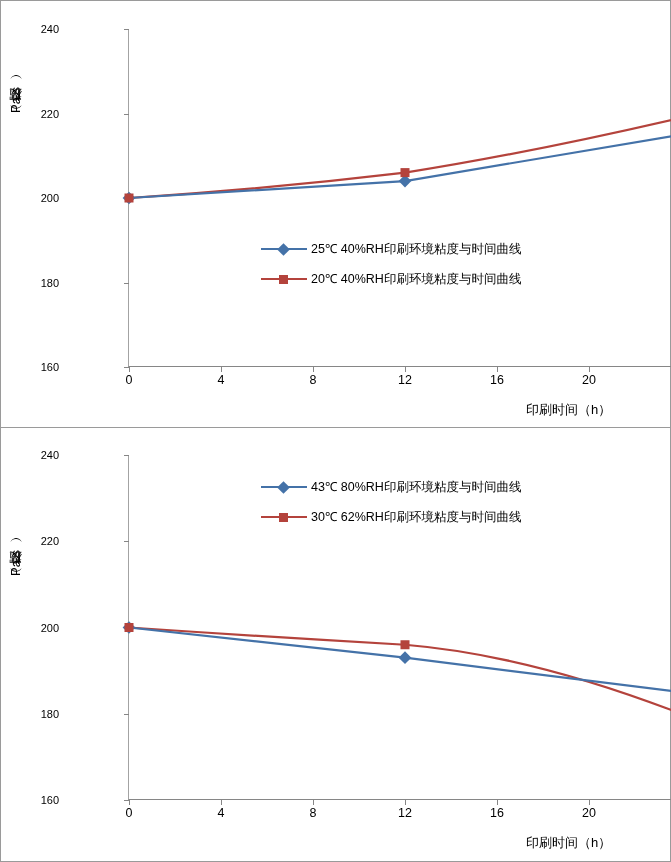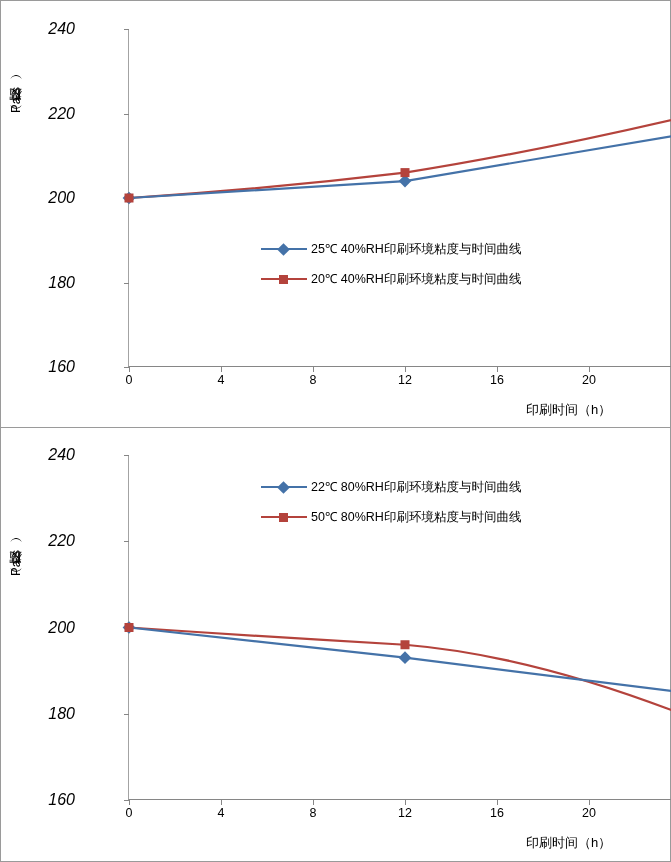--- a/index.html
+++ b/index.html
@@ -65,27 +65,26 @@
   .chart-panel.top .ylabel {
     top: 24px;
     height: 150px;
   }
   .chart-panel.bottom .ylabel {
     top: 60px;
     height: 150px;
   }
   .ytick {
     position: absolute;
-    right: 0;
+    right: 16px;
     width: 34px;
     text-align: right;
-    font-size: 16px;
+    font-size: 11px;
     color: #000;
     transform: translateY(-50%);
-    font-style: italic;
   }
   .ytick-wrap {
     position: absolute;
     left: 34px;
     top: 0;
     width: 40px;
     height: 100%;
   }
   .xtick {
     position: absolute;
@@ -284,28 +283,28 @@
           <rect x="547.5" y="254.25" width="9" height="9"></rect>
         </g>
       </svg>
 
       <div class="legend" style="left:132px; top:17px;">
         <div class="legend-row">
           <span class="legend-key">
             <span class="lk-line" style="background:#4472a8"></span>
             <span class="lk-marker diamond" style="background:#4472a8"></span>
           </span>
-          <span class="legend-label">22℃ 80%RH印刷环境粘度与时间曲线</span>
+          <span class="legend-label">43℃ 80%RH印刷环境粘度与时间曲线</span>
         </div>
         <div class="legend-row">
           <span class="legend-key">
             <span class="lk-line" style="background:#b4433c"></span>
             <span class="lk-marker" style="background:#b4433c"></span>
           </span>
-          <span class="legend-label">50℃ 80%RH印刷环境粘度与时间曲线</span>
+          <span class="legend-label">30℃ 62%RH印刷环境粘度与时间曲线</span>
         </div>
       </div>
 
       <div class="xtick-wrap" style="top:345px">
         <div class="xtick" style="left:0px">0</div>
         <div class="xtick" style="left:92px">4</div>
         <div class="xtick" style="left:184px">8</div>
         <div class="xtick" style="left:276px">12</div>
         <div class="xtick" style="left:368px">16</div>
         <div class="xtick" style="left:460px">20</div>

